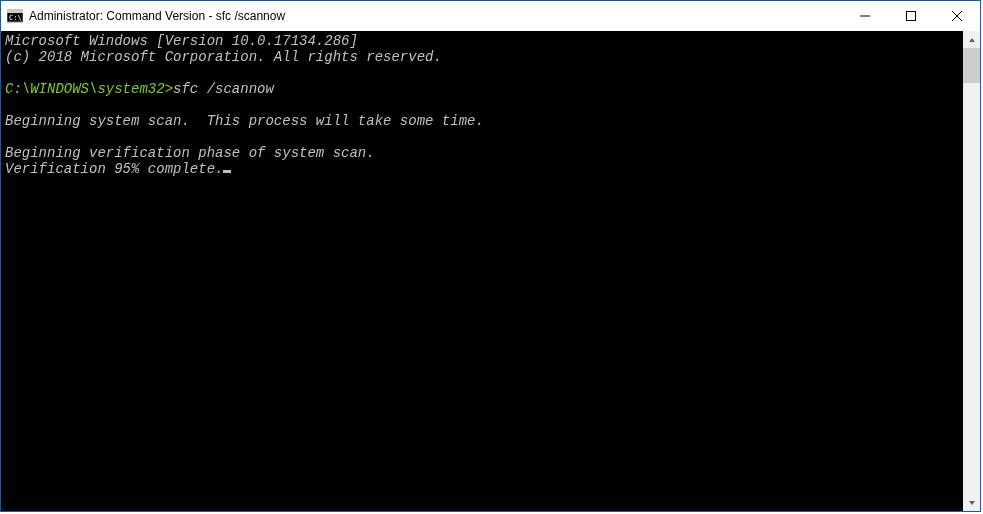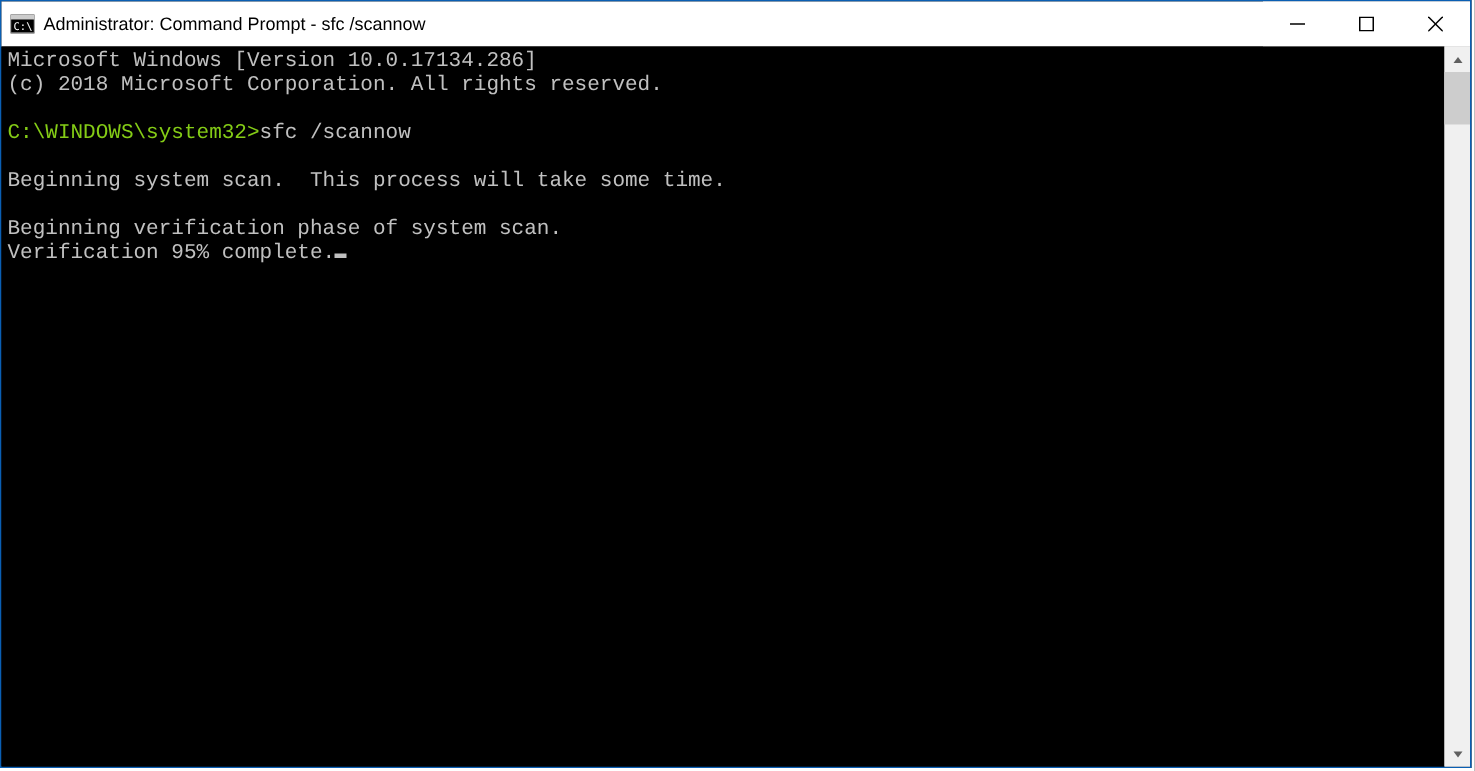--- a/index.html
+++ b/index.html
@@ -62,20 +62,21 @@
   .console {
     flex: 1;
     background: #000;
     color: #c0c0c0;
     font-family: Consolas, "Courier New", monospace;
     font-size: 14px;
     line-height: 16px;
     padding: 2px 4px;
     white-space: pre;
     overflow: hidden;
+    font-style: italic;
   }
   .console .line { display: block; }
   .cursor {
     display: inline-block;
     width: 8px;
     height: 3px;
     background: #c0c0c0;
     vertical-align: baseline;
     position: relative;
     top: 0px;
@@ -115,21 +116,21 @@
 
 <div class="window">
   <div class="titlebar">
     <span class="icon">
       <svg width="16" height="16" viewBox="0 0 16 16">
         <rect x="0" y="2" width="16" height="12" fill="#000" stroke="#888" stroke-width="1"></rect>
         <rect x="0" y="2" width="16" height="3" fill="#ccc"></rect>
         <text x="2" y="12" font-size="7" fill="#fff" font-family="monospace">C:\</text>
       </svg>
     </span>
-    <span class="title">Administrator: Command Prompt - sfc  /scannow</span>
+    <span class="title">Administrator: Command Version - sfc  /scannow</span>
     <span class="spacer"></span>
     <div class="winbtn">
       <svg width="10" height="10" viewBox="0 0 10 10">
           <line x1="0" y1="5" x2="10" y2="5" stroke="#000" stroke-width="1"></line>
         </svg>
     </div>
     <div class="winbtn">
       <svg width="10" height="10" viewBox="0 0 10 10">
           <rect x="0.5" y="0.5" width="9" height="9" fill="none" stroke="#000" stroke-width="1"></rect>
         </svg>

